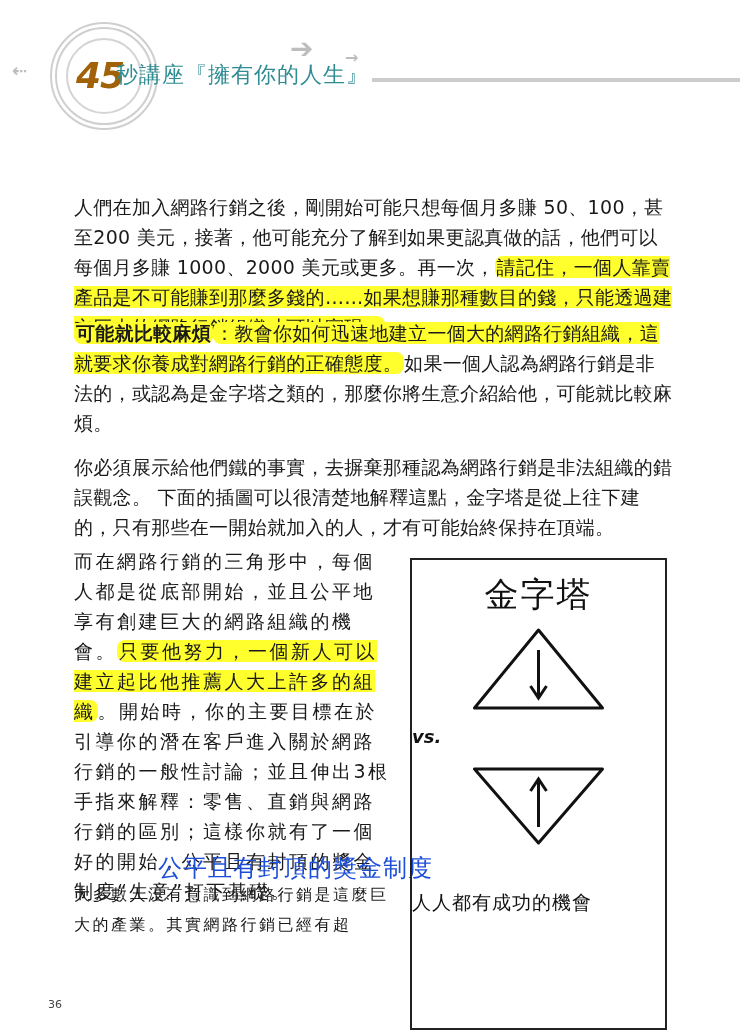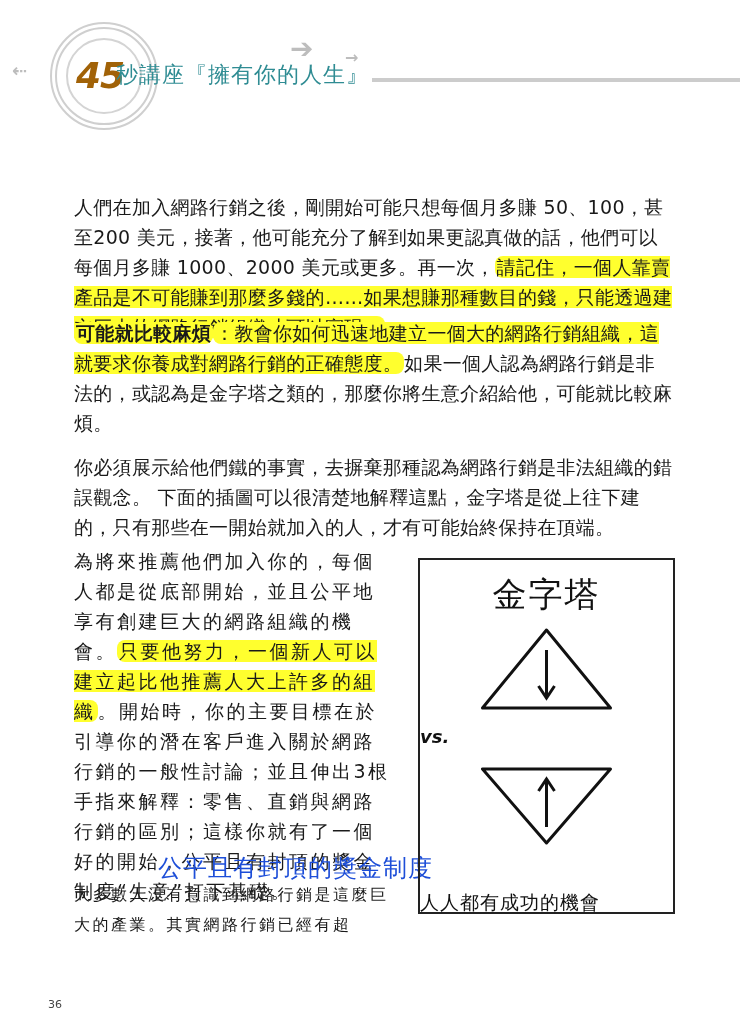--- a/index.html
+++ b/index.html
@@ -27,21 +27,21 @@
   .p2 { top: 318px; }
   .p3 { top: 420px; margin-top: 32px; }
   .hl { background: #ffff2e; border-radius: 8px; padding: 0 2px; }
   .bold { font-weight: bold; }
 
   .col-left { position: absolute; left: 74px; top: 546px; width: 320px; font-size: 19px; line-height: 30px; letter-spacing: 2.5px; }
   .red-heading { position: absolute; left: 150px; top: 852px; font-size: 24px; color: #1d4ed8; letter-spacing: 1px; font-family: "DejaVu Serif", serif; margin-left: 8px; }
   .col-left-2 { position: absolute; left: 74px; top: 880px; width: 320px; font-size: 16px; line-height: 30px; letter-spacing: 2.5px; }
 
   
-  .illus { position: absolute; left: 410px; top: 558px; width: 257px; height: 356px; border: 2.5px solid #222; box-sizing: border-box; margin-left: 8px; }
+  .illus { position: absolute; left: 410px; top: 558px; width: 257px; height: 472px; border: 2.5px solid #222; box-sizing: border-box; }
   .illus-title { position: absolute; left: 0; width: 100%; top: 12px; text-align: center; font-size: 34px; color: #111; letter-spacing: 2px; }
   .illus-vs { position: absolute; left: 0; width: 100%; top: 166px; text-align: left; font-size: 18px; font-weight: bold; font-style: italic; color: #111; }
   .illus-bottom-title { position: absolute; left: 0; width: 100%; top: 283px; text-align: center; font-size: 32px; color: #111; letter-spacing: 3px; }
   .illus-caption { position: absolute; left: 0; width: 100%; top: 330px; font-size: 19px; color: #111; letter-spacing: 1px; }
   .tri { position: absolute; left: 0; width: 100%; }
   .tri-up { top: 68px; }
   .tri-down { top: 205px; }
 
   .page-num { position: absolute; left: 48px; top: 998px; font-size: 11px; color: #444; }
 </style>
@@ -65,21 +65,21 @@
 
 <div class="para p2">
   <span class="hl bold">可能就比較麻煩</span><span class="hl">：教會你如何迅速地建立一個大的網路行銷組織，這就要求你養成對網路行銷的正確態度。</span><span>如果一個人認為網路行銷是非法的，或認為是金字塔之類的，那麼你將生意介紹給他，可能就比較麻煩。</span>
 </div>
 
 <div class="para p3">
   <span>你必須展示給他們鐵的事實，去摒棄那種認為網路行銷是非法組織的錯誤觀念。 下面的插圖可以很清楚地解釋這點，金字塔是從上往下建的，只有那些在一開始就加入的人，才有可能始終保持在頂端。</span>
 </div>
 
 <div class="col-left">
-  <span>為將來推薦他們加入你的，每個人都是從底部開始，並且公平地享有創建巨大的網路組織的機會。</span><span class="hl">只要他努力，一個新人可以建立起比他推薦人大上許多的組織</span><span>。開始時，你的主要目標在於引導你的潛在客戶進入關於網路行銷的一般性討論；並且伸出3根手指來解釋：零售、直銷與網路行銷的區別；這樣你就有了一個好的開始，公平且有封頂的獎金制度“生意”打下基礎。</span>
+  <span>而在網路行銷的三角形中，每個人都是從底部開始，並且公平地享有創建巨大的網路組織的機會。</span><span class="hl">只要他努力，一個新人可以建立起比他推薦人大上許多的組織</span><span>。開始時，你的主要目標在於引導你的潛在客戶進入關於網路行銷的一般性討論；並且伸出3根手指來解釋：零售、直銷與網路行銷的區別；這樣你就有了一個好的開始，公平且有封頂的獎金制度“生意”打下基礎。</span>
 </div>
 
 <div class="red-heading">公平且有封頂的獎金制度</div>
 
 <div class="col-left-2">
   <span>大多數人没有意識到網路行銷是這麼巨大的產業。其實網路行銷已經有超</span>
 </div>
 
 <div class="illus">
   <div class="illus-title">金字塔</div>

